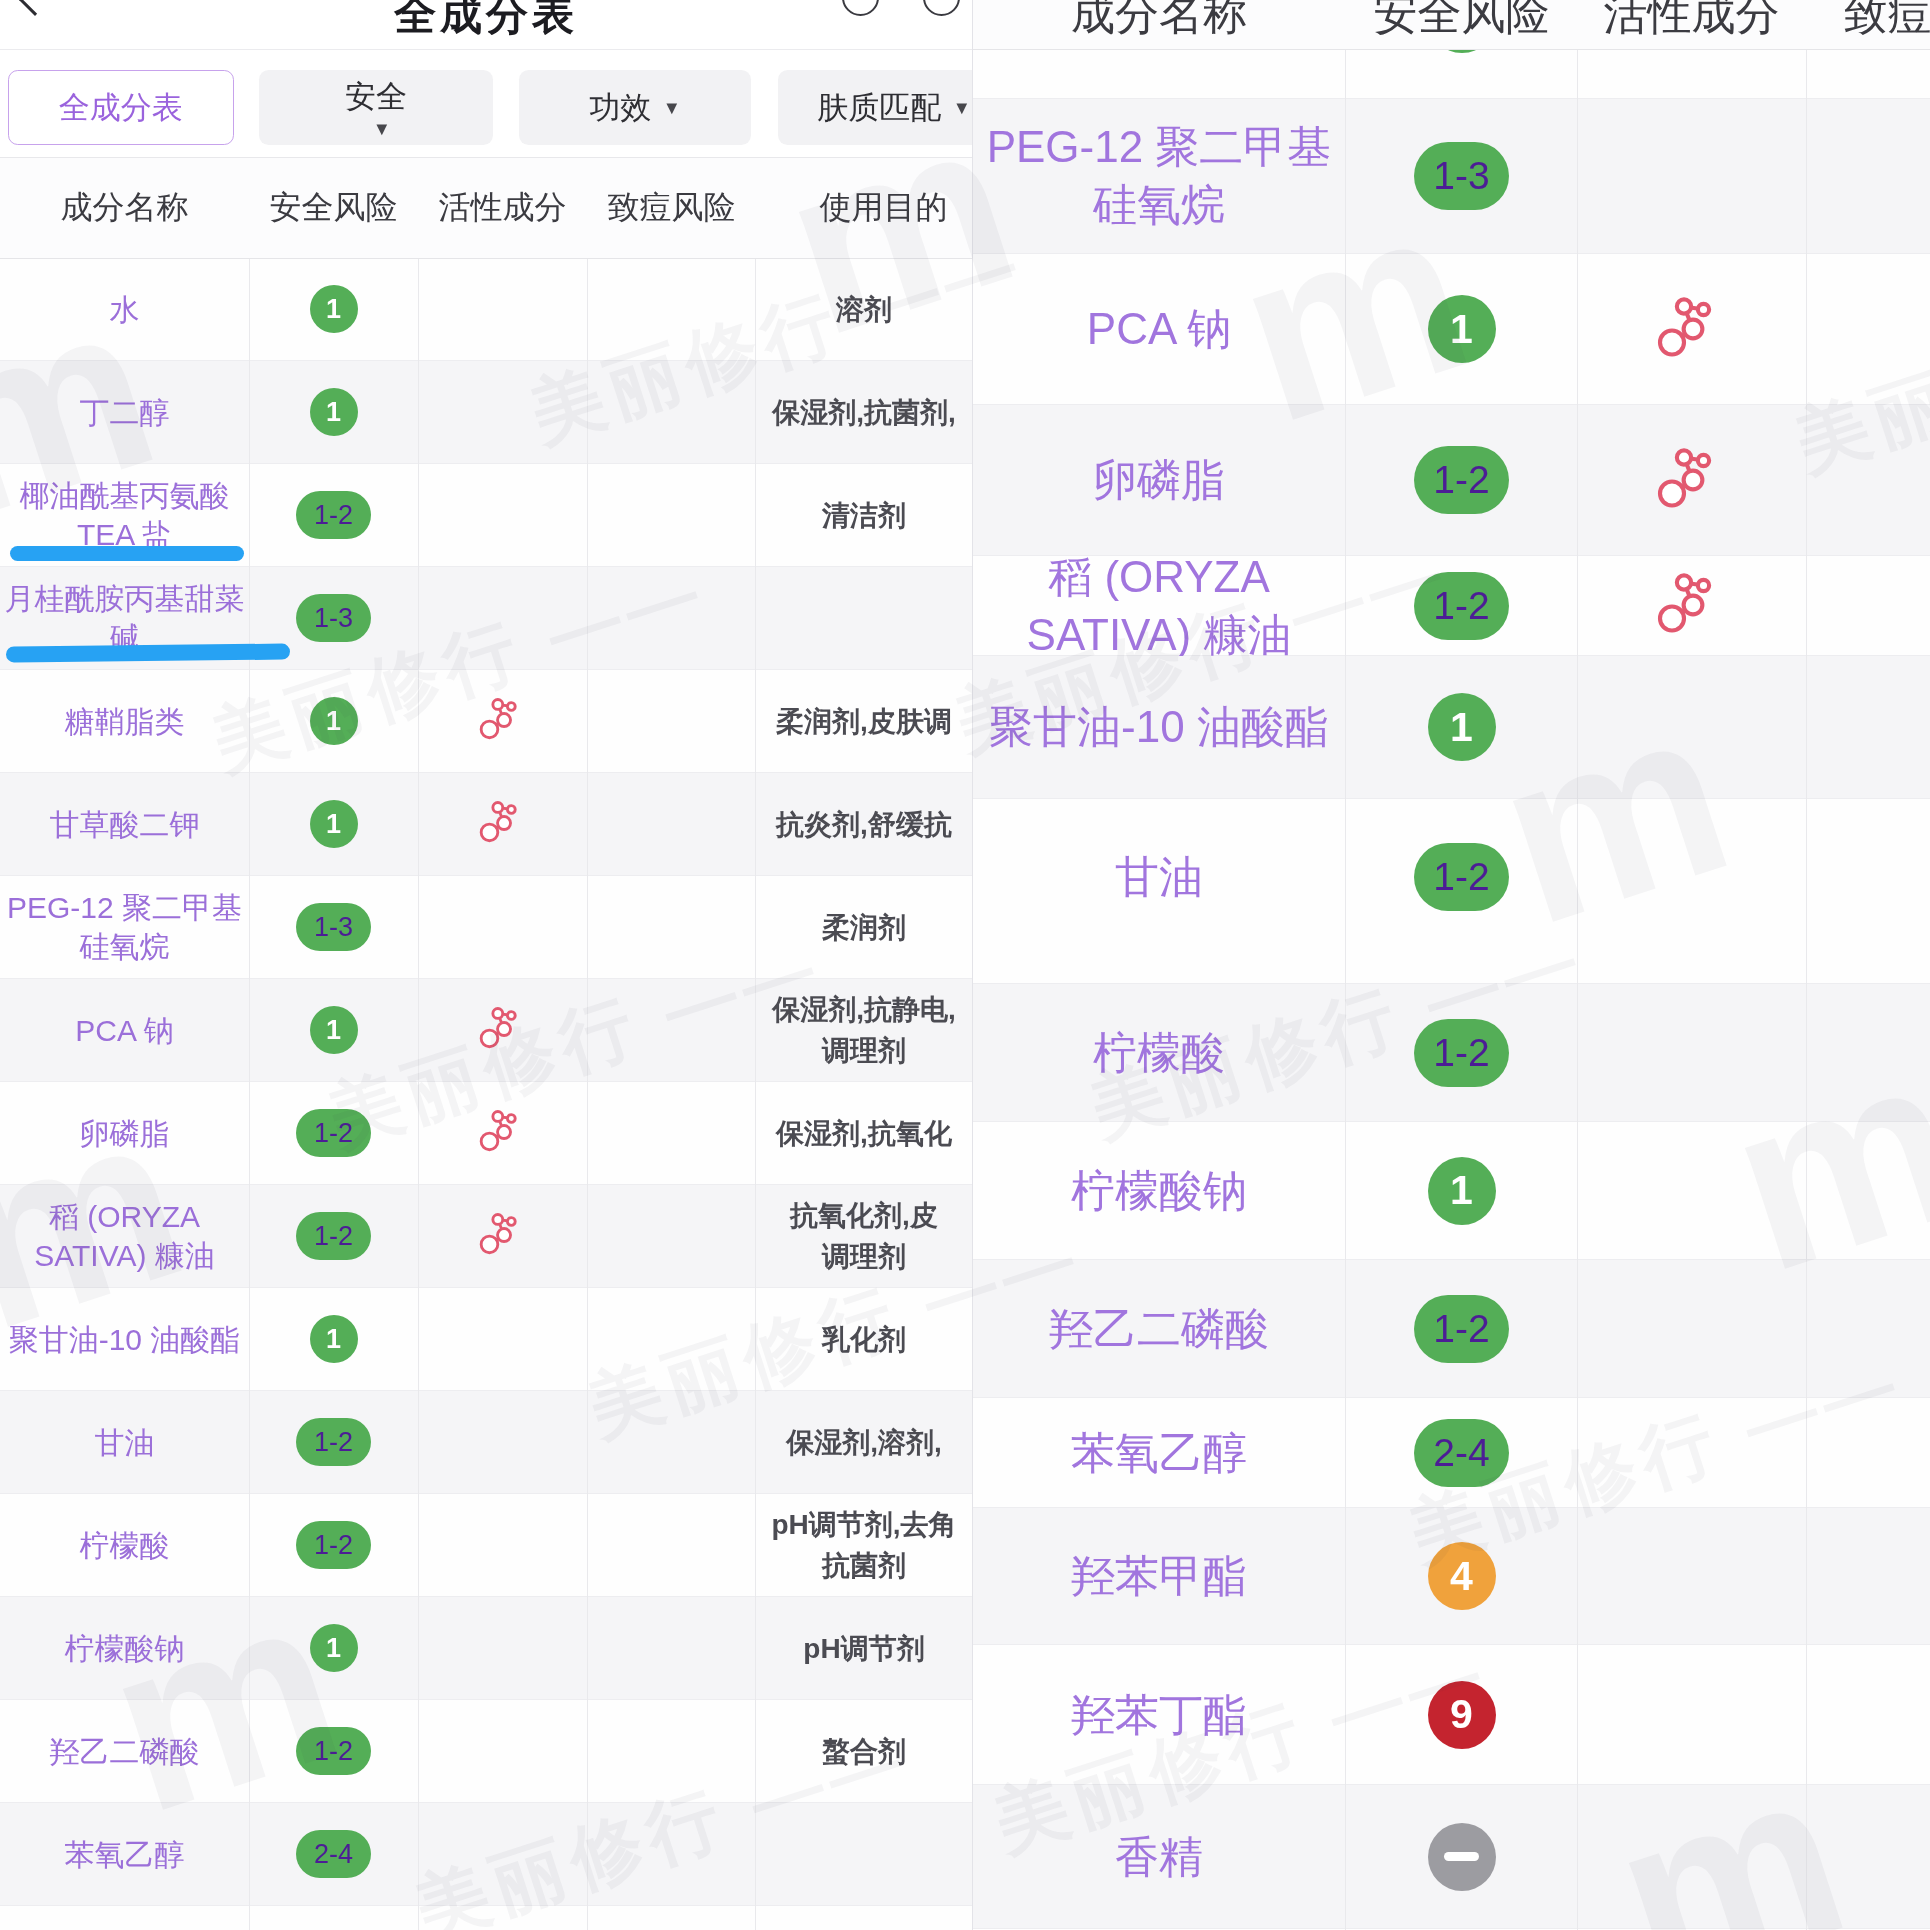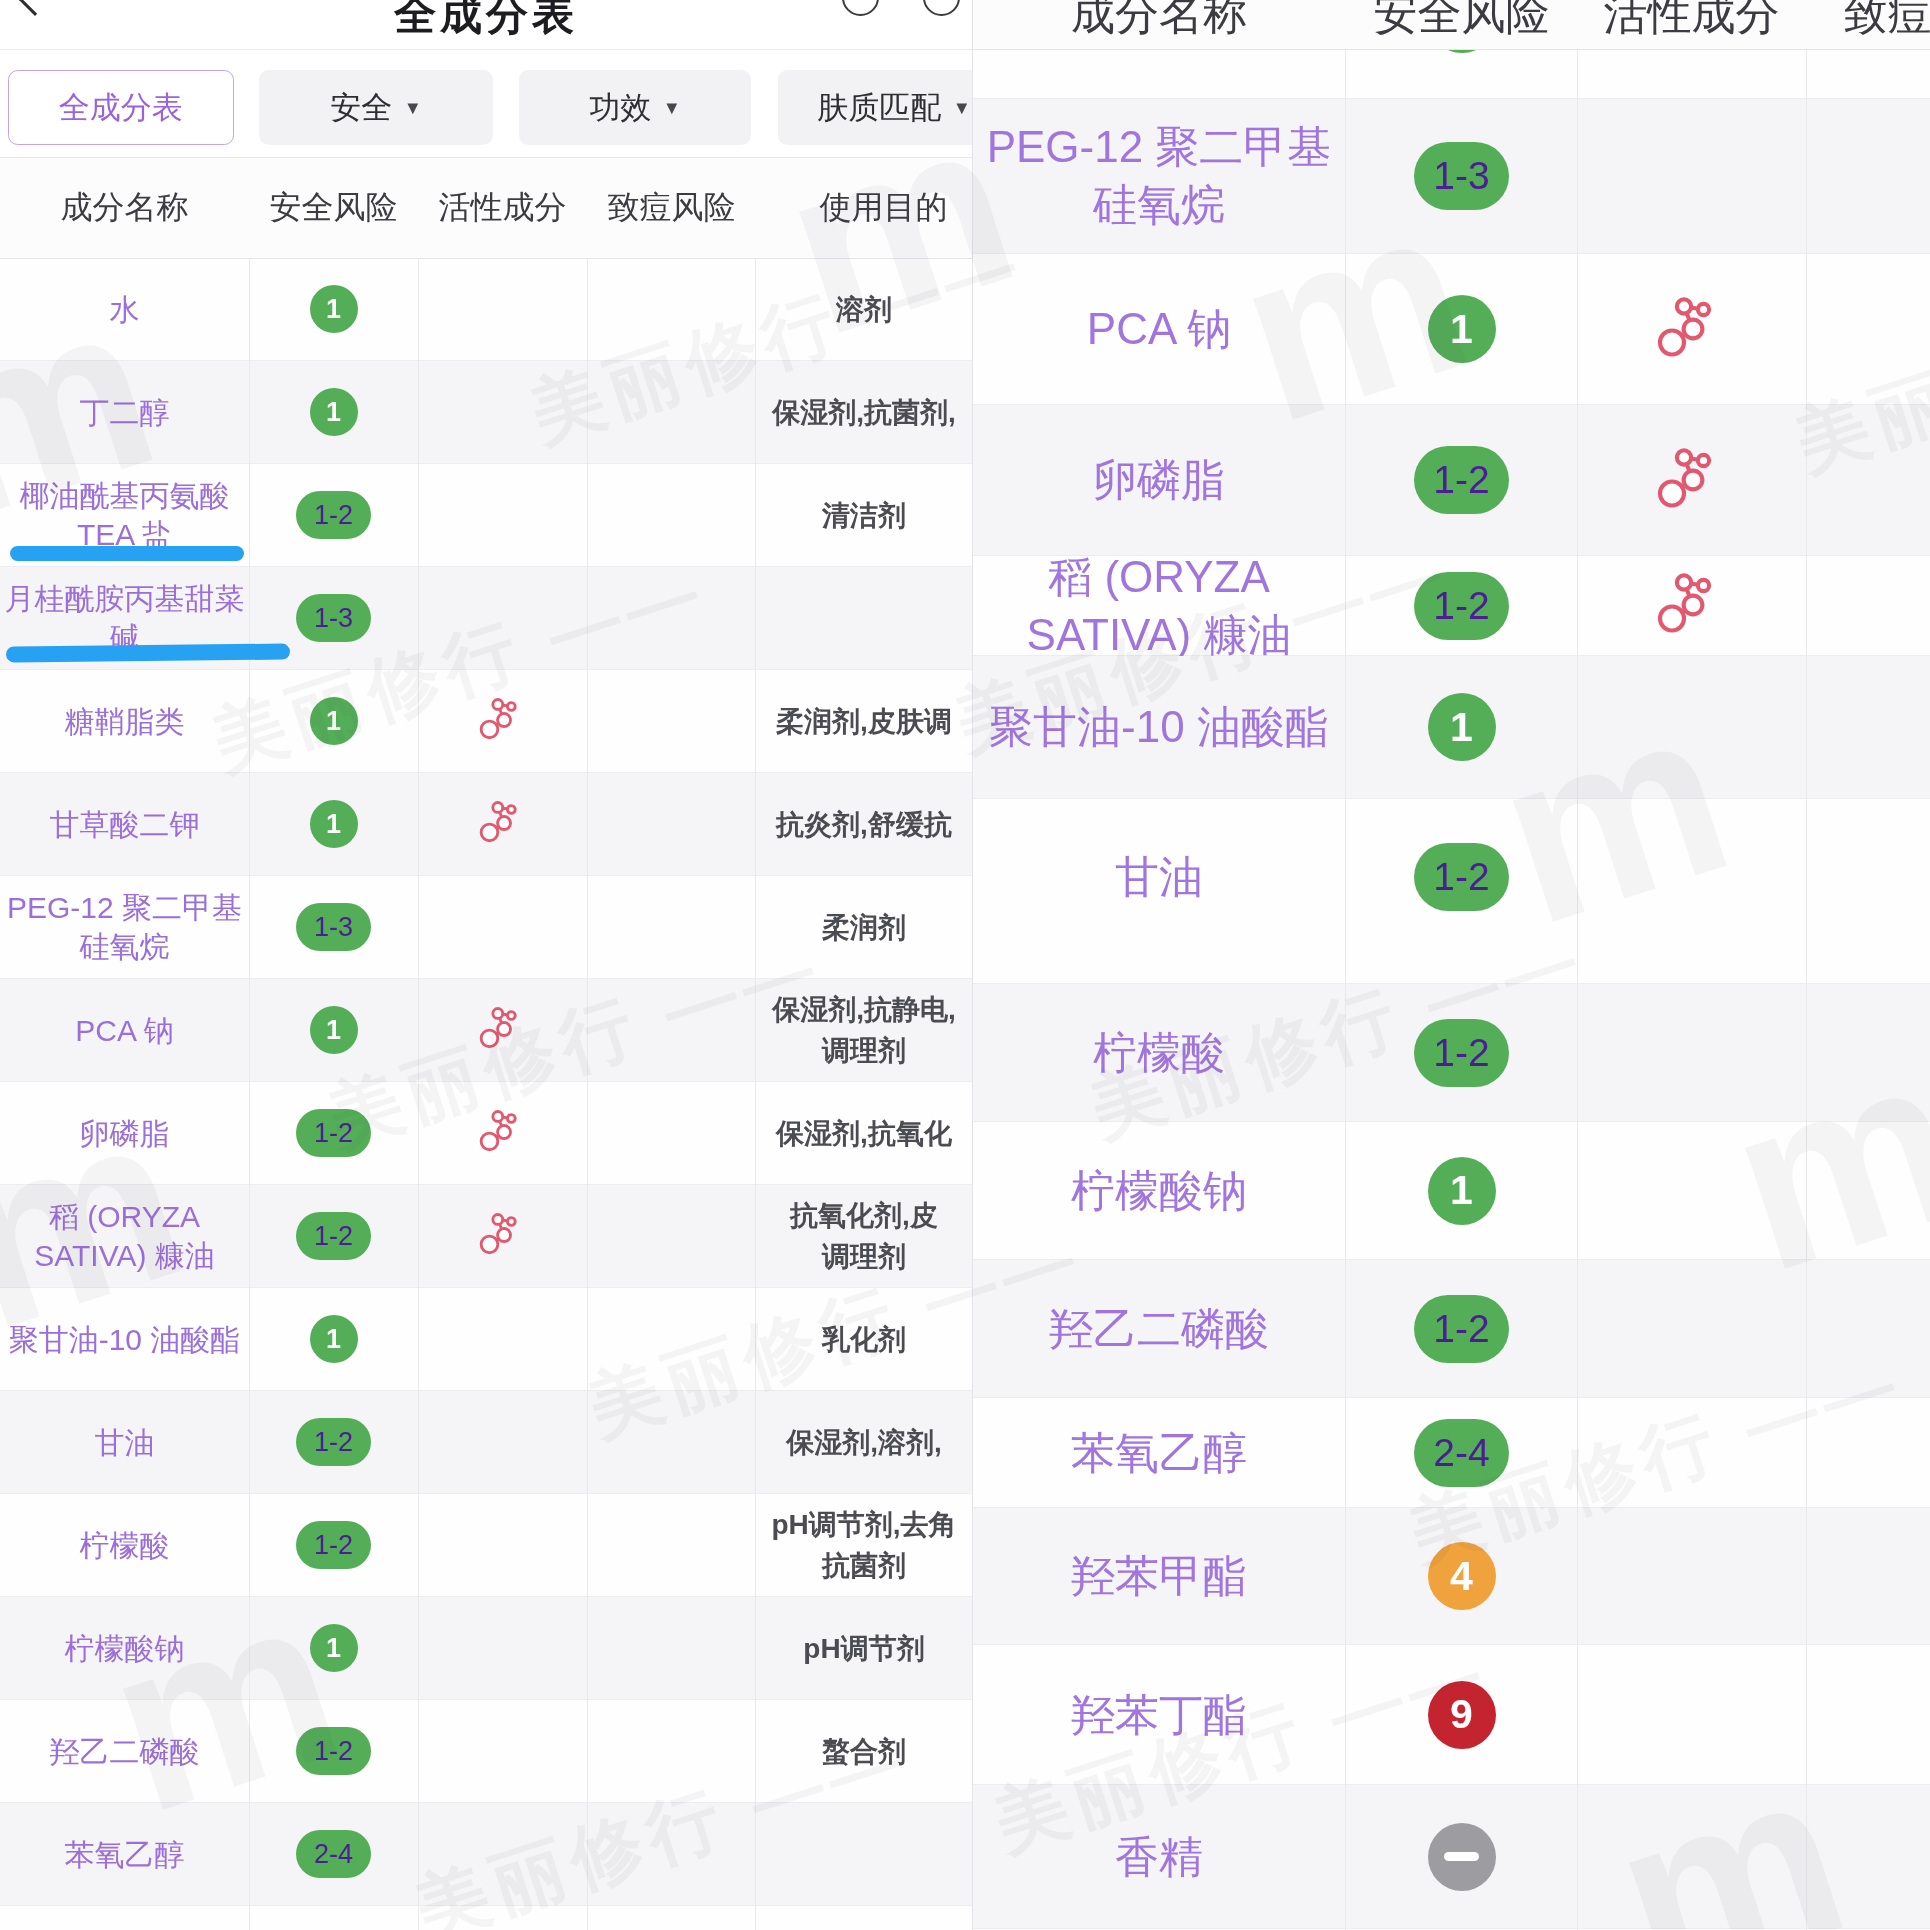--- a/index.html
+++ b/index.html
@@ -13,21 +13,21 @@
   #nav-title{position:absolute;left:0;right:0;top:-13.5px;text-align:center;font-size:42px;font-weight:600;color:#1c1c21;letter-spacing:3.9px;}
   #back-icon{position:absolute;left:23px;top:-13.5px;width:21px;height:21px;border-left:3.9px solid #2d2d32;border-bottom:3.9px solid #2d2d32;transform:rotate(45deg);}
   .nav-circle{position:absolute;top:-21px;width:33px;height:33px;border:2.9px solid #3a3a40;border-radius:50%;}
   #help-circle{left:842px;}
   #more-circle{left:923px;}
   
   .chip{position:absolute;top:70px;height:75px;border-radius:9.7px;display:flex;align-items:center;justify-content:center;
         font-size:31px;color:#2e2e33;background:#f2f2f4;box-sizing:border-box;}
   .chip .caret{font-size:18.3px;margin-left:11.6px;color:#47474c;}
   #chip-all{left:7.7px;width:226px;background:#fff;border:1.9px solid #c7a2ec;color:#9a63dd;}
-  #chip-safety{left:259px;width:234px;}
+  #chip-safety{left:259px;width:234px;flex-direction:column;}
   #chip-efficacy{left:519px;width:232px;}
   #chip-skin{left:778px;width:232px;}
   
   #left-header{position:absolute;left:0;top:157px;width:972px;height:100px;background:#fcfcfd;border-top:1px solid #e8e8eb;border-bottom:1px solid #e5e5e8;z-index:6;}
   .lh-label{position:absolute;top:0;height:100px;display:flex;align-items:center;justify-content:center;font-size:32px;color:#3b3b41;font-weight:500;white-space:nowrap;}
   #left-rows{position:absolute;left:0;top:258px;width:972px;}
   .lrow{position:relative;width:972px;height:103px;border-bottom:1px solid #ededf0;box-sizing:border-box;}
   .bg-w{background:#fefefe;} .bg-g{background:#f5f5f7;}
   .cell{position:absolute;top:0;bottom:0;display:flex;flex-direction:column;align-items:center;justify-content:center;}
   .l-name{left:0;width:249px;font-size:30px;line-height:39px;color:#9b6fd9;text-align:center;}

